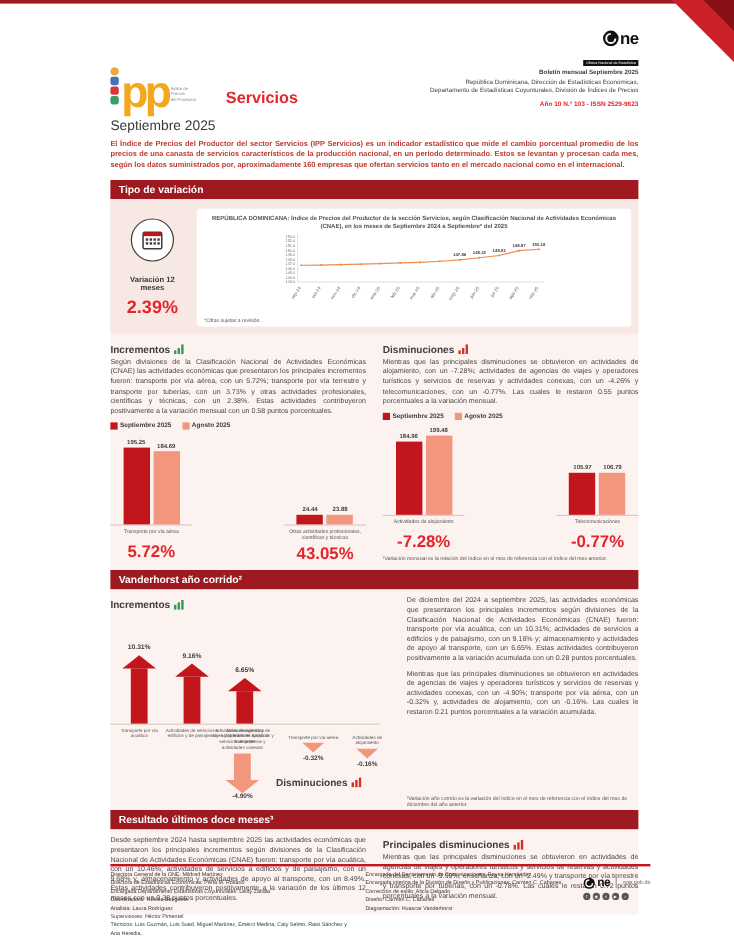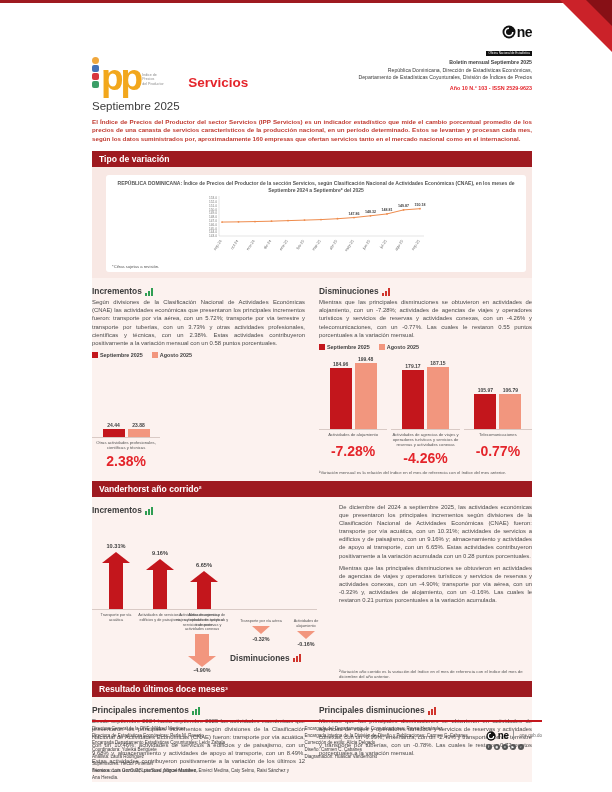--- a/index.html
+++ b/index.html
@@ -43,21 +43,21 @@
   .varic{width:34px;height:34px;border:1.4px solid #3c3c3c;border-radius:50%;margin:0 auto;background:#fff;display:flex;align-items:center;justify-content:center;}
   .varlab{font-size:6.4px;font-weight:bold;color:#3a3a3a;margin-top:12px;min-height:14px;display:flex;align-items:flex-end;justify-content:center;line-height:1.2;}
   .varval{font-size:15px;font-weight:bold;color:#e4252b;margin-top:3px;}
   .chartcard{background:#ffffff;border-radius:3px;flex:1;padding:5px 6px 3px;}
   .ctitle{font-size:5px;color:#555;text-align:center;line-height:1.45;font-weight:bold;}
   .cnote{font-size:4.2px;color:#555;margin-top:2px;}
 
   
   .cols{display:flex;gap:14px;padding:4px 0 6px;}
   .col{flex:1;min-width:0;}
-  .subhead{display:flex;align-items:flex-end;gap:3px;font-size:8.4px;font-weight:bold;color:#3d3d3d;margin:4px 0 2px;}
+  .subhead{display:flex;align-items:center;gap:3px;font-size:8.4px;font-weight:bold;color:#3d3d3d;margin:4px 0 2px;}
   .cico{display:inline-flex;align-items:flex-end;gap:1px;height:8px;}
   .cico i{display:block;width:2.2px;background:#2f9e53;}
   .cico i:nth-child(1){height:3.5px;} .cico i:nth-child(2){height:5.5px;} .cico i:nth-child(3){height:8px;}
   .cico.red i{background:#d0342c;}
   .para{font-size:5.9px;line-height:1.38;color:#4a4a4a;text-align:justify;margin:2px 0;}
   .legend{display:flex;align-items:center;gap:9px;margin:5px 0 3px;}
   .lg{display:flex;align-items:center;gap:2px;font-size:5.4px;font-weight:bold;color:#3d3d3d;}
   .chip{width:6px;height:6px;}
   .chip.red{background:#c3161c;} .chip.sal{background:#f2967e;}
 
@@ -147,20 +147,40 @@
       </div>
     </div>
     <div class="date">Septiembre 2025</div>
     <p class="intro">El Índice de Precios del Productor del sector Servicios (IPP Servicios) es un indicador estadístico que mide el cambio porcentual promedio de los precios de una canasta de servicios característicos de la producción nacional, en un período determinado. Estos se levantan y procesan cada mes, según los datos suministrados por, aproximadamente 160 empresas que ofertan servicios tanto en el mercado nacional como en el internacional.</p>
 
     <div class="tint">
 
       <div class="secbar">Tipo de variación</div>
       <div class="panel1">
         <div class="varitems">
+          <div class="varitem">
+            <div class="varic">
+              <svg width="22" height="22" viewBox="0 0 24 24">
+                  <rect x="3.5" y="5" width="17" height="15" rx="1.5" fill="#fff" stroke="#3c3c3c" stroke-width="1.4"></rect>
+                  <rect x="3.5" y="5" width="17" height="3.5" fill="#c3161c"></rect>
+                  <g fill="#3c3c3c">
+                    <rect x="6" y="10.5" width="2.2" height="2.2"></rect>
+                    <rect x="9.5" y="10.5" width="2.2" height="2.2"></rect>
+                    <rect x="13" y="10.5" width="2.2" height="2.2"></rect>
+                    <rect x="16.5" y="10.5" width="2.2" height="2.2"></rect>
+                    <rect x="6" y="14" width="2.2" height="2.2"></rect>
+                    <rect x="9.5" y="14" width="2.2" height="2.2"></rect>
+                    <rect x="13" y="14" width="2.2" height="2.2"></rect>
+                    <rect x="16.5" y="14" width="2.2" height="2.2"></rect>
+                  </g>
+                </svg>
+            </div>
+            <div class="varlab">Variación 12 meses</div>
+            <div class="varval">2.39%</div>
+          </div>
         </div>
         <div class="chartcard">
           <div class="ctitle">REPÚBLICA DOMINICANA: Índice de Precios del Productor de la sección Servicios, según Clasificación Nacional de Actividades Económicas (CNAE), en los meses de Septiembre 2024 a Septiembre* del 2025</div>
           <svg id="trend-svg" width="100%" height="64" viewBox="0 0 228 64" preserveAspectRatio="xMidYMid meet">
               <line x1="17" y1="2" x2="17" y2="42" stroke="#bbb" stroke-width="0.4"></line>
               <line x1="17" y1="42" x2="222" y2="42" stroke="#bbb" stroke-width="0.4"></line>
               <text x="15" y="43.2" font-size="3.2" fill="#777" text-anchor="end">143.0</text>
               <text x="15" y="39.4" font-size="3.2" fill="#777" text-anchor="end">144.0</text>
               <text x="15" y="35.6" font-size="3.2" fill="#777" text-anchor="end">145.0</text>
               <text x="15" y="31.799999999999997" font-size="3.2" fill="#777" text-anchor="end">146.0</text>
@@ -226,30 +246,44 @@
               </span>
             <span class="lg">
                 <span class="chip sal"></span>
                 <span>Agosto 2025</span>
               </span>
           </div>
           <div class="bgroups">
             <div class="bargroup">
               <div class="bars">
                   <span class="barcol">
+                    <span class="vval">195.25</span>
+                    <span class="vbar red" style="height: 64.4325px;"></span>
+                  </span>
+                  <span class="barcol">
+                    <span class="vval">184.69</span>
+                    <span class="vbar sal" style="height: 60.9477px;"></span>
+                  </span>
+                </div>
+              <div class="cat">Transporte por vía aérea</div>
+              <div class="bigpct">5.72%</div>
+            </div>
+            <div class="bargroup">
+              <div class="bars">
+                  <span class="barcol">
                     <span class="vval">24.44</span>
                     <span class="vbar red" style="height: 8.0652px;"></span>
                   </span>
                   <span class="barcol">
                     <span class="vval">23.88</span>
                     <span class="vbar sal" style="height: 7.8804px;"></span>
                   </span>
                 </div>
               <div class="cat">Otras actividades profesionales, científicas y técnicas</div>
-              <div class="bigpct">2.38%</div>
+              <div class="bigpct">43.05%</div>
             </div>
           </div>
         </div>
         <div class="col">
           <div class="subhead">
             <span>Disminuciones</span>
             <span class="cico red">
                 <i></i>
                 <i></i>
                 <i></i>
@@ -277,34 +311,20 @@
                     <span class="vval">199.48</span>
                     <span class="vbar sal" style="height: 65.8284px;"></span>
                   </span>
                 </div>
               <div class="cat">Actividades de alojamiento</div>
               <div class="bigpct">-7.28%</div>
             </div>
             <div class="bargroup">
               <div class="bars">
                   <span class="barcol">
-                    <span class="vval">179.17</span>
-                    <span class="vbar red" style="height: 59.1261px;"></span>
-                  </span>
-                  <span class="barcol">
-                    <span class="vval">187.15</span>
-                    <span class="vbar sal" style="height: 61.7595px;"></span>
-                  </span>
-                </div>
-              <div class="cat">Actividades de agencias de viajes y operadores turísticos y servicios de reservas y actividades conexas</div>
-              <div class="bigpct">-4.26%</div>
-            </div>
-            <div class="bargroup">
-              <div class="bars">
-                  <span class="barcol">
                     <span class="vval">105.97</span>
                     <span class="vbar red" style="height: 34.9701px;"></span>
                   </span>
                   <span class="barcol">
                     <span class="vval">106.79</span>
                     <span class="vbar sal" style="height: 35.2407px;"></span>
                   </span>
                 </div>
               <div class="cat">Telecomunicaciones</div>
               <div class="bigpct">-0.77%</div>
@@ -368,28 +388,20 @@
         <div class="anio-right">
           <p class="para">De diciembre del 2024 a septiembre 2025, las actividades económicas que presentaron los principales incrementos según divisiones de la Clasificación Nacional de Actividades Económicas (CNAE) fueron: transporte por vía acuática, con un 10.31%; actividades de servicios a edificios y de paisajismo, con un 9.16% y; almacenamiento y actividades de apoyo al transporte, con un 6.65%. Estas actividades contribuyeron positivamente a la variación acumulada con un 0.28 puntos porcentuales.</p>
           <p class="para">Mientras que las principales disminuciones se obtuvieron en actividades de agencias de viajes y operadores turísticos y servicios de reservas y actividades conexas, con un -4.90%; transporte por vía aérea, con un -0.32% y, actividades de alojamiento, con un -0.16%. Las cuales le restaron 0.21 puntos porcentuales a la variación acumulada.</p>
           <div class="fnote">²Variación año corrido es la variación del índice en el mes de referencia con el índice del mes de diciembre del año anterior.</div>
         </div>
       </div>
 
       <div class="secbar">Resultado últimos doce meses³</div>
       <div class="cols">
         <div class="col">
-          <div class="subhead">
-            <span>Principales incrementos</span>
-            <span class="cico">
-                <i></i>
-                <i></i>
-                <i></i>
-              </span>
-          </div>
           <p class="para">Desde septiembre 2024 hasta septiembre 2025 las actividades económicas que presentaron los principales incrementos según divisiones de la Clasificación Nacional de Actividades Económicas (CNAE) fueron: transporte por vía acuática, con un 10.46%; actividades de servicios a edificios y de paisajismo, con un 9.68% y, almacenamiento y actividades de apoyo al transporte, con un 8.49%. Estas actividades contribuyeron positivamente a la variación de los últimos 12 meses con un 0.38 puntos porcentuales.</p>
 
         </div>
         <div class="col">
           <div class="subhead">
             <span>Principales disminuciones</span>
             <span class="cico red">
                 <i></i>
                 <i></i>
                 <i></i>

